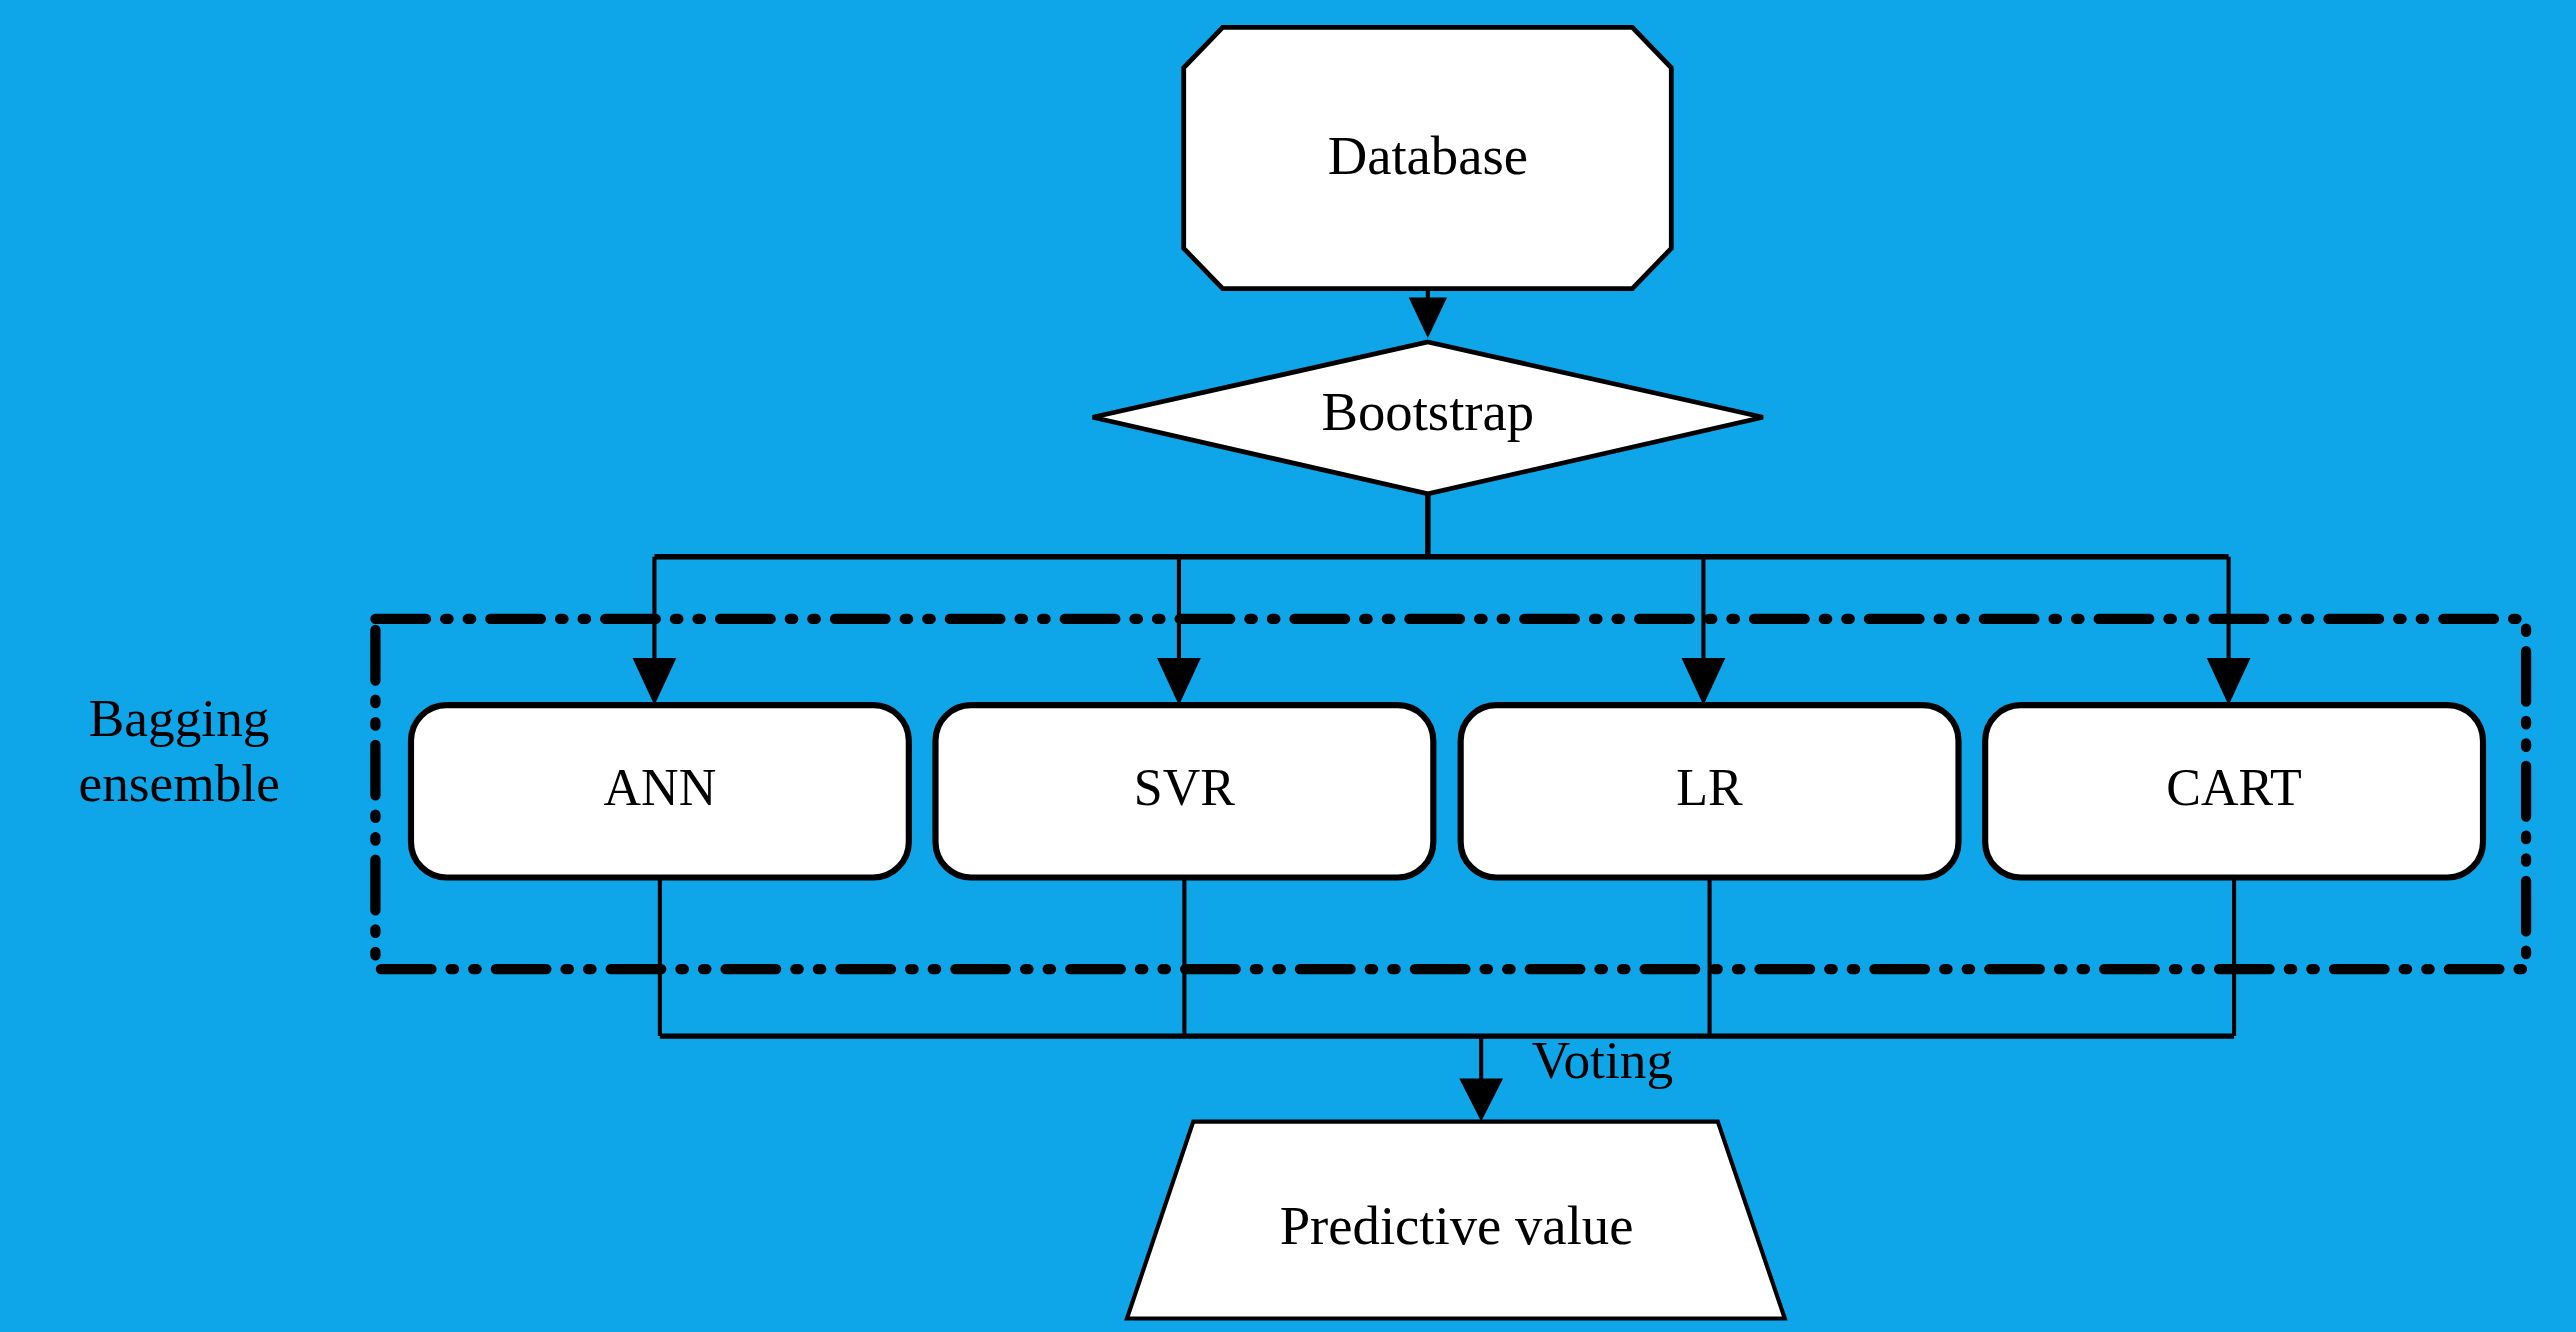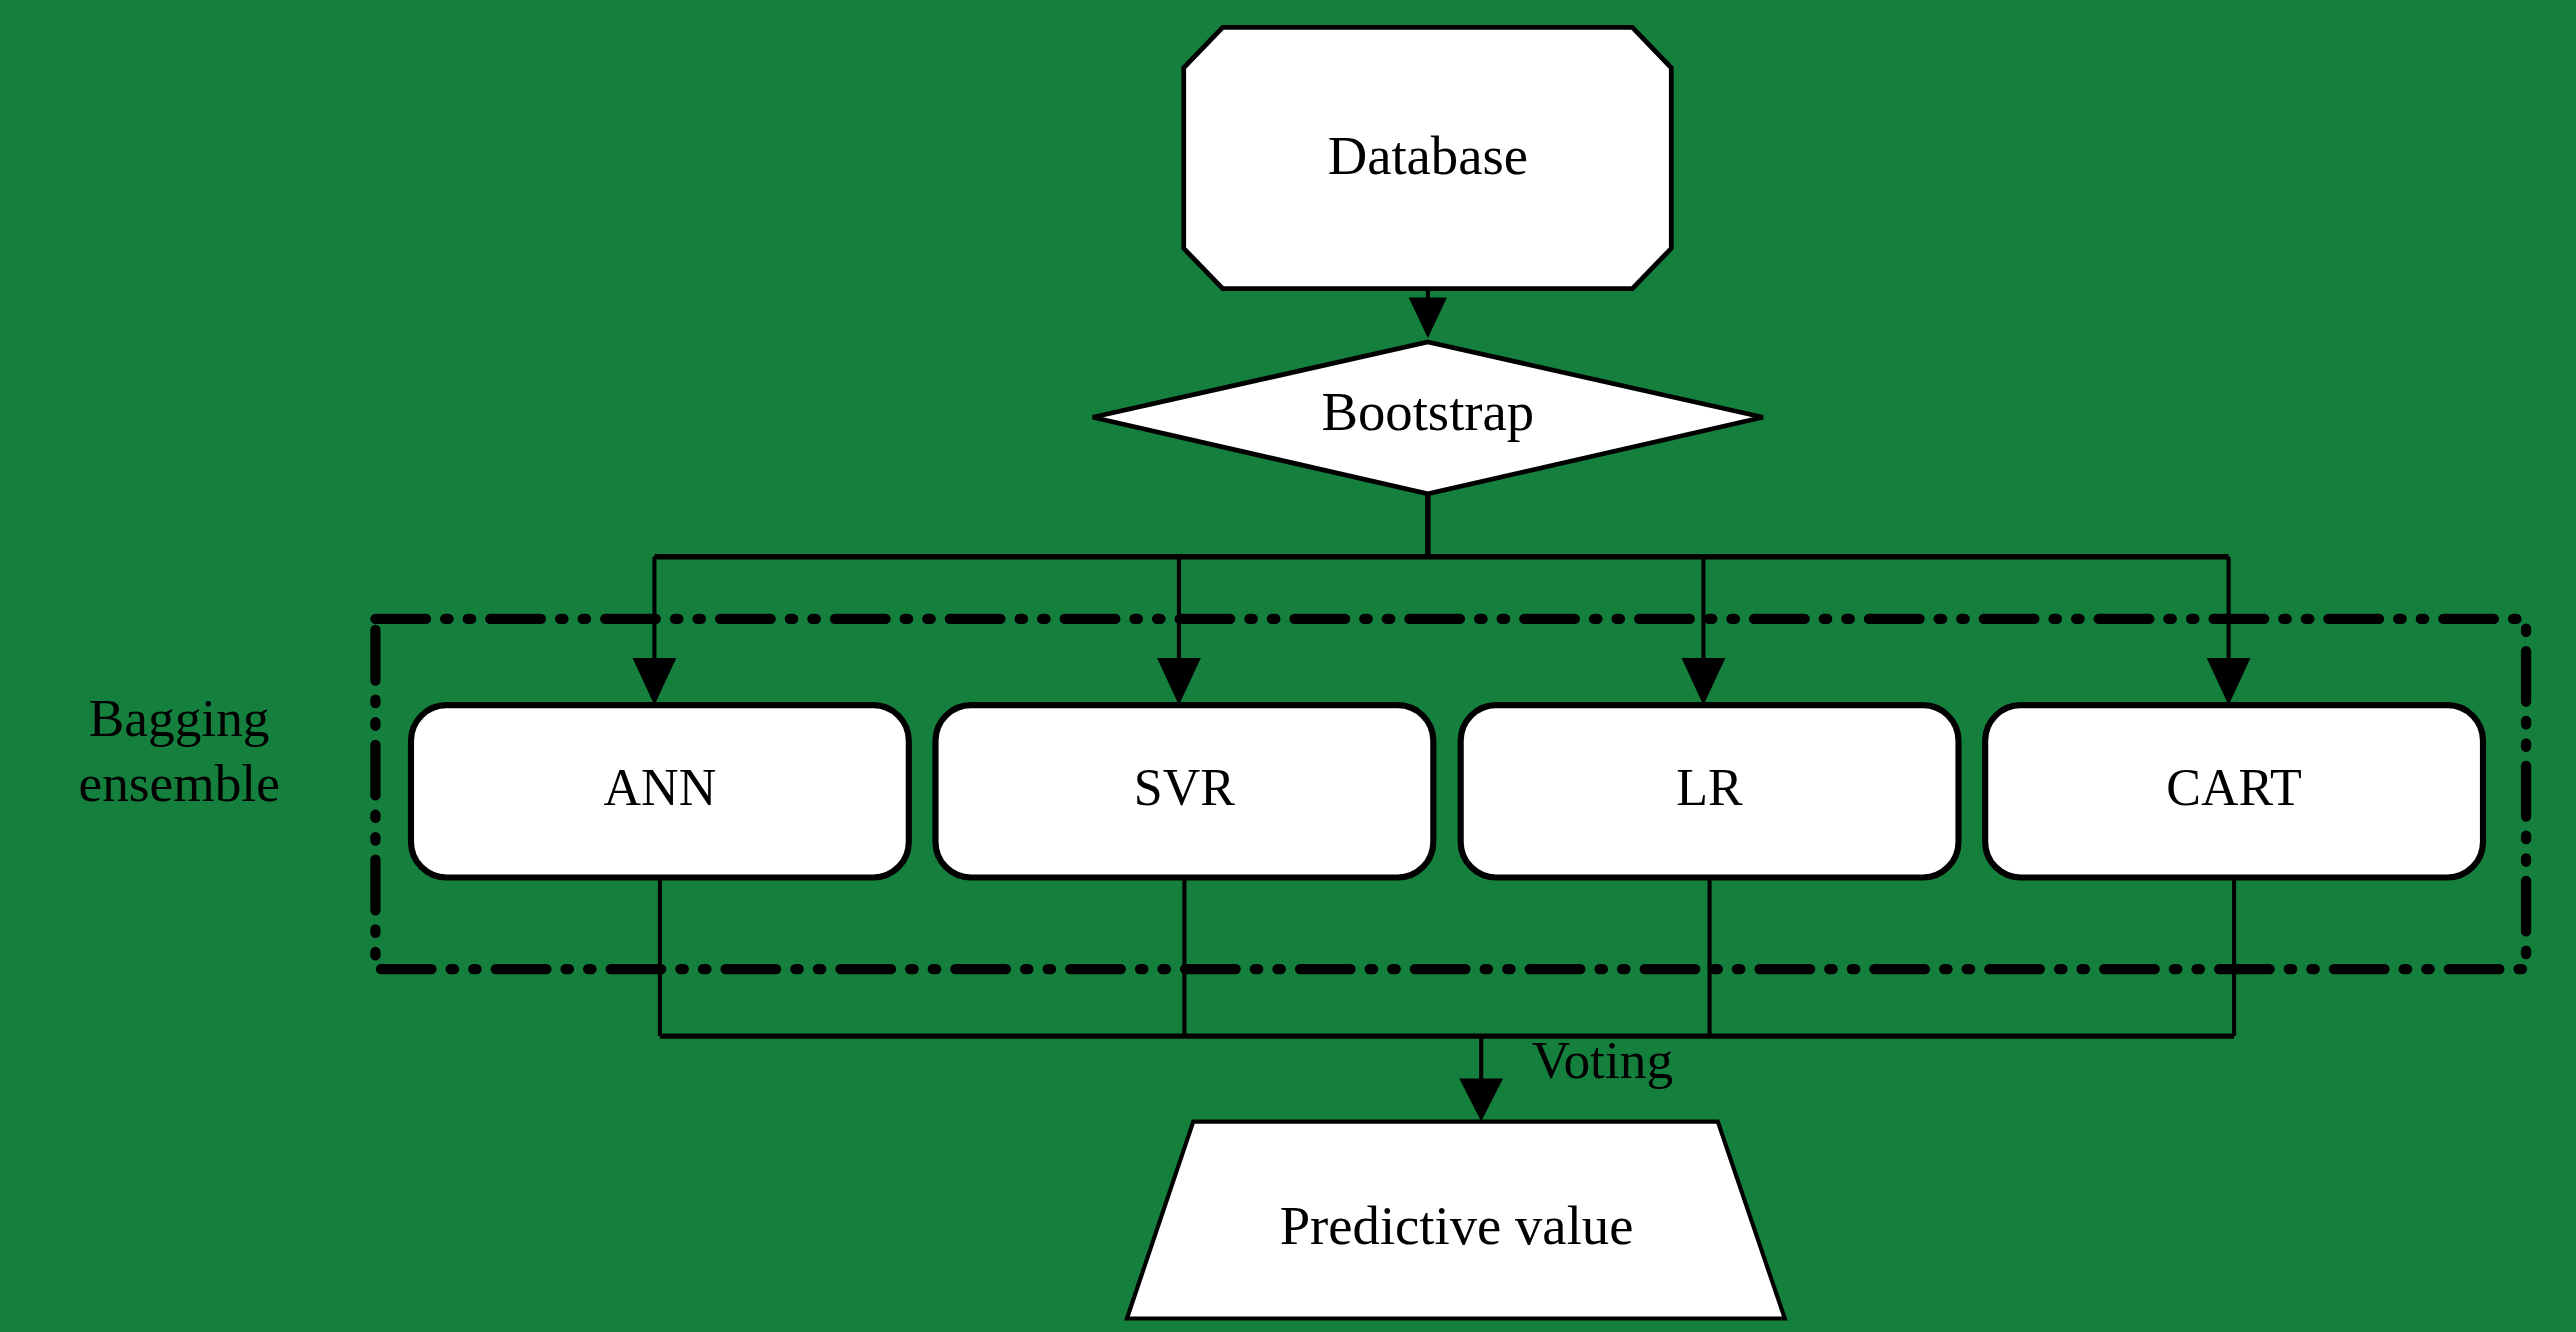--- a/index.html
+++ b/index.html
@@ -11,21 +11,21 @@
   body {
     width: 2576px;
     height: 1333px;
     font-family: "Liberation Serif", "DejaVu Serif", serif;
     overflow: hidden;
   }
   #diagram-root {
     position: relative;
     width: 2576px;
     height: 1333px;
-    background: #15803d;
+    background: #0ea5e9;
   }
   svg#flow-svg {
     position: absolute;
     top: 0;
     left: 0;
     width: 2576px;
     height: 1333px;
     display: block;
   }
   .shape-outline {

